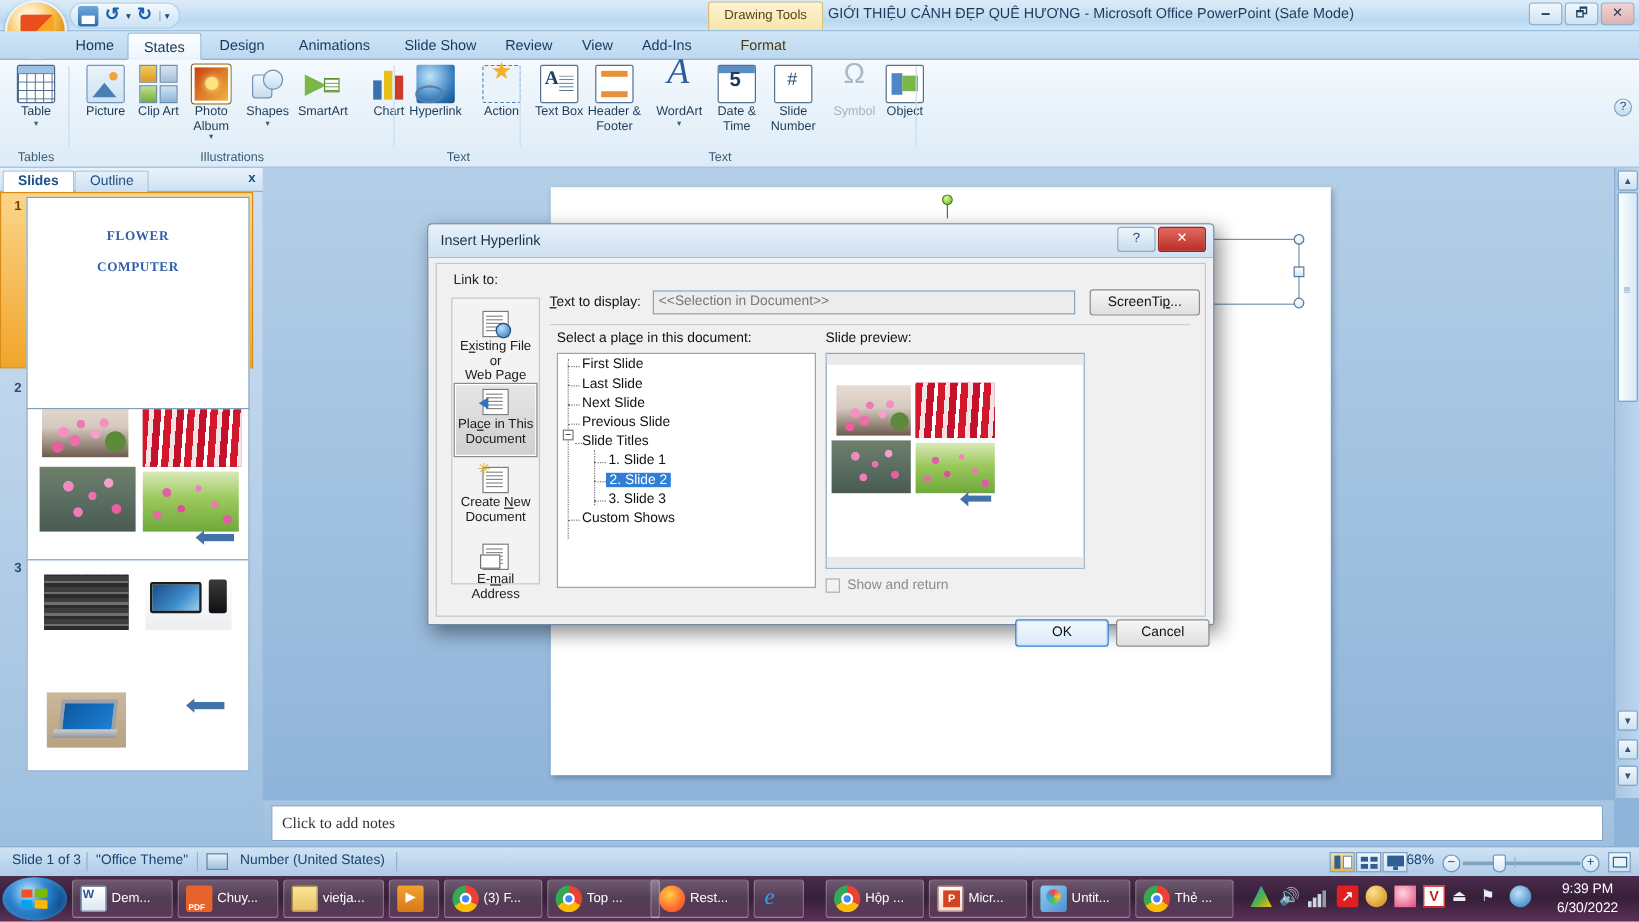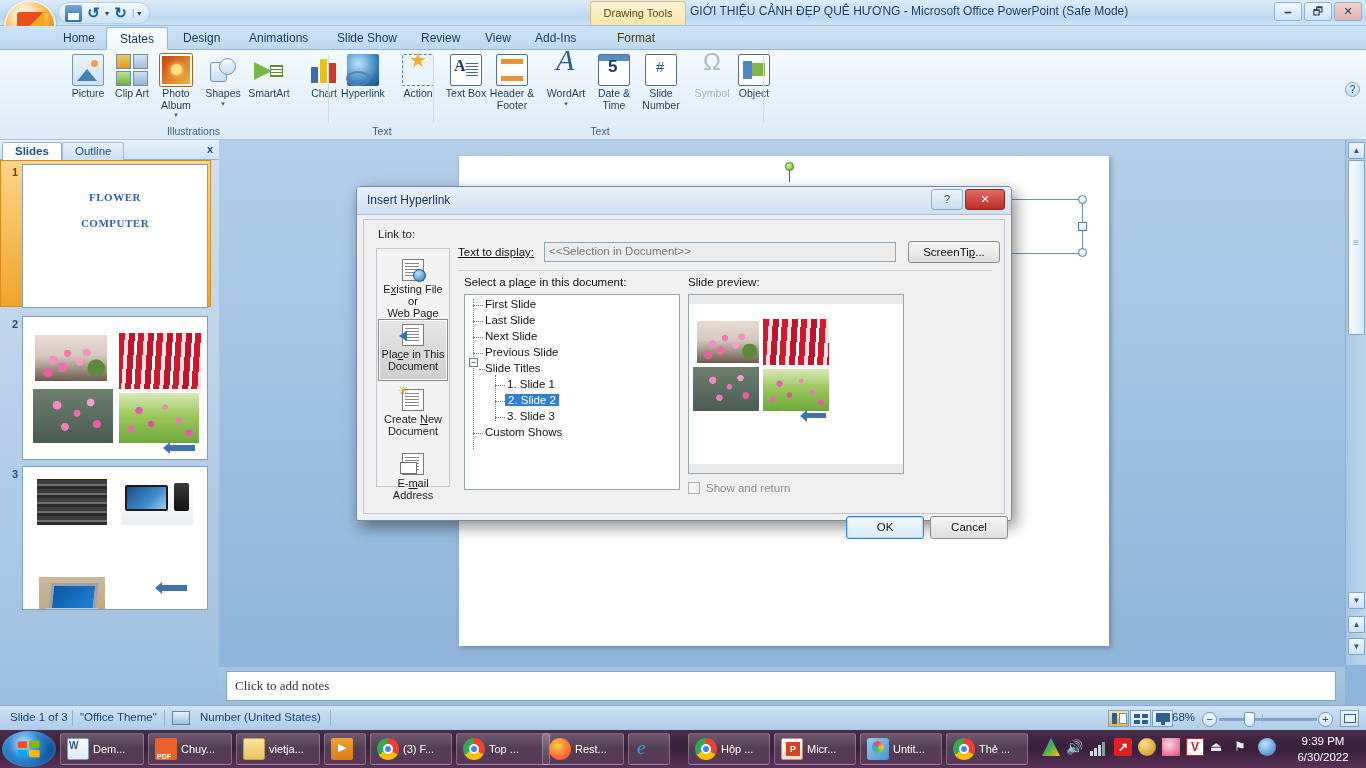--- a/index.html
+++ b/index.html
@@ -170,21 +170,21 @@
   .ptab { position:absolute; top:2px; height:18px; line-height:17px; padding:0 12px; font-size:11.5px; }
   .ptab.active { left:2px; background:#ffffff; color:#1b4f86; font-weight:bold;
      border:1px solid #8cb2d4; border-bottom:none; border-radius:2px 2px 0 0;}
   .ptab.inactive { left:62px; background:linear-gradient(180deg,#e6f0fa,#cddff0); color:#1b4f86;
      border:1px solid #9dbcd8; border-bottom:none; border-radius:2px 2px 0 0;}
   .pane-close { position:absolute; right:6px; top:3px; font-size:11px; color:#1b4f86; font-weight:bold; }
 
   .thumb { position:absolute; left:22px; }
   .thumb .num { position:absolute; left:-18px; top:2px; width:14px; text-align:right;
     font-size:11px; color:#2d4f72; font-weight:bold; }
-  .thumb .frame { background:#fff; border:1px solid #7d9fc0; width:186px; height:144px; position:relative; overflow:hidden; }
+  .thumb .frame { background:#fff; border:1px solid #7d9fc0; width:186px; height:177px; position:relative; overflow:hidden; }
   .thumb.selected { }
   .thumb.selected .selbg {
     position:absolute; left:-22px; top:-4px; width:211px; height:147px;
     background:linear-gradient(180deg,#fcd58a,#f0a52a); border:1px solid #d98d18;
   }
   .thumb.selected .num { color:#6b4404; z-index:3; }
   .thumb.selected .frame { z-index:2; left:0; }
 
   .t1-txt { position:absolute; width:100%; text-align:center;
     font-family:"Liberation Serif", serif; font-weight:bold; color:#2f5fa8; font-size:11px;
@@ -336,21 +336,21 @@
     box-shadow:0 0 0 0 #8a8a8a, 0 3px 0 0 #8a8a8a, 0 6px 0 0 #8a8a8a, 0 9px 0 0 #8a8a8a, 0 12px 0 0 #8a8a8a;
     background:#8a8a8a; }
   .lt-ic.existing:after{content:"";position:absolute;right:-3px;bottom:-2px;width:11px;height:11px;border-radius:50%;
     background:radial-gradient(circle at 35% 30%,#bfe2fb,#2a74b8);border:1px solid #17507f;}
   .lt-ic.place:after{content:"";position:absolute;left:-4px;top:6px;border-top:5px solid transparent;
     border-bottom:5px solid transparent;border-right:8px solid #2f74b8;}
   .lt-ic.newdoc:after{content:"✳";position:absolute;left:-5px;top:-5px;color:#d8a92c;font-size:13px;}
   .lt-ic.email:after{content:"";position:absolute;left:-3px;bottom:0px;width:15px;height:10px;
     background:#fff;border:1px solid #6f6f6f;}
 
-  .ttd-label { position:absolute; left:94px; top:26px; font-size:11.5px; color:#111;text-decoration:underline; }
+  .ttd-label { position:absolute; left:94px; top:26px; font-size:11.5px; color:#111; }
   .ttd-input { position:absolute; left:180px; top:22px; width:352px; height:20px;
     background:#ececec; border:1px solid #8ba6bd; color:#777; font-size:11.5px; padding:2px 4px; }
   .screentip { position:absolute; left:544px; top:21px; width:92px; height:22px;
     background:linear-gradient(180deg,#f6f6f6,#dfdfdf); border:1px solid #8c8c8c; border-radius:3px;
     font-size:11.5px; color:#111; text-align:center; line-height:20px; }
   .hr { position:absolute; left:94px; right:12px; top:50px; height:1px; background:#cfcfcf; }
 
   .place-label { position:absolute; left:100px; top:56px; font-size:11.5px; color:#111; }
   .tree { position:absolute; left:100px; top:74px; width:216px; height:196px;
     background:#fff; border:1px solid #8ba6bd; overflow:hidden; }
@@ -413,20 +413,29 @@
     <div class="tab" style="left:236px">Animations</div>
     <div class="tab" style="left:324px">Slide Show</div>
     <div class="tab" style="left:408px">Review</div>
     <div class="tab" style="left:472px">View</div>
     <div class="tab" style="left:522px">Add-Ins</div>
     <div class="tab ctx" style="left:604px">Format</div>
   </div>
 
   <div class="ribbon">
 
+    <div class="rgroup" style="left:2px; width:56px">
+      <div class="ritem" style="left:2px">
+        <div class="ic ic-table"></div>
+        <span class="lbl">Table</span>
+        <span class="dd">▾</span>
+      </div>
+      <div class="gl">Tables</div>
+      <div class="sep"></div>
+    </div>
 
     <div class="rgroup" style="left:58px; width:271px">
       <div class="ritem" style="left:4px">
         <div class="ic ic-pic"></div>
         <span class="lbl">Picture</span>
       </div>
       <div class="ritem" style="left:48px">
         <div class="ic ic-clip">
           <i style="background:linear-gradient(180deg,#f6c95a,#e09a1e)"></i>
           <i style="background:linear-gradient(180deg,#d8e6f3,#a7bed4)"></i>

